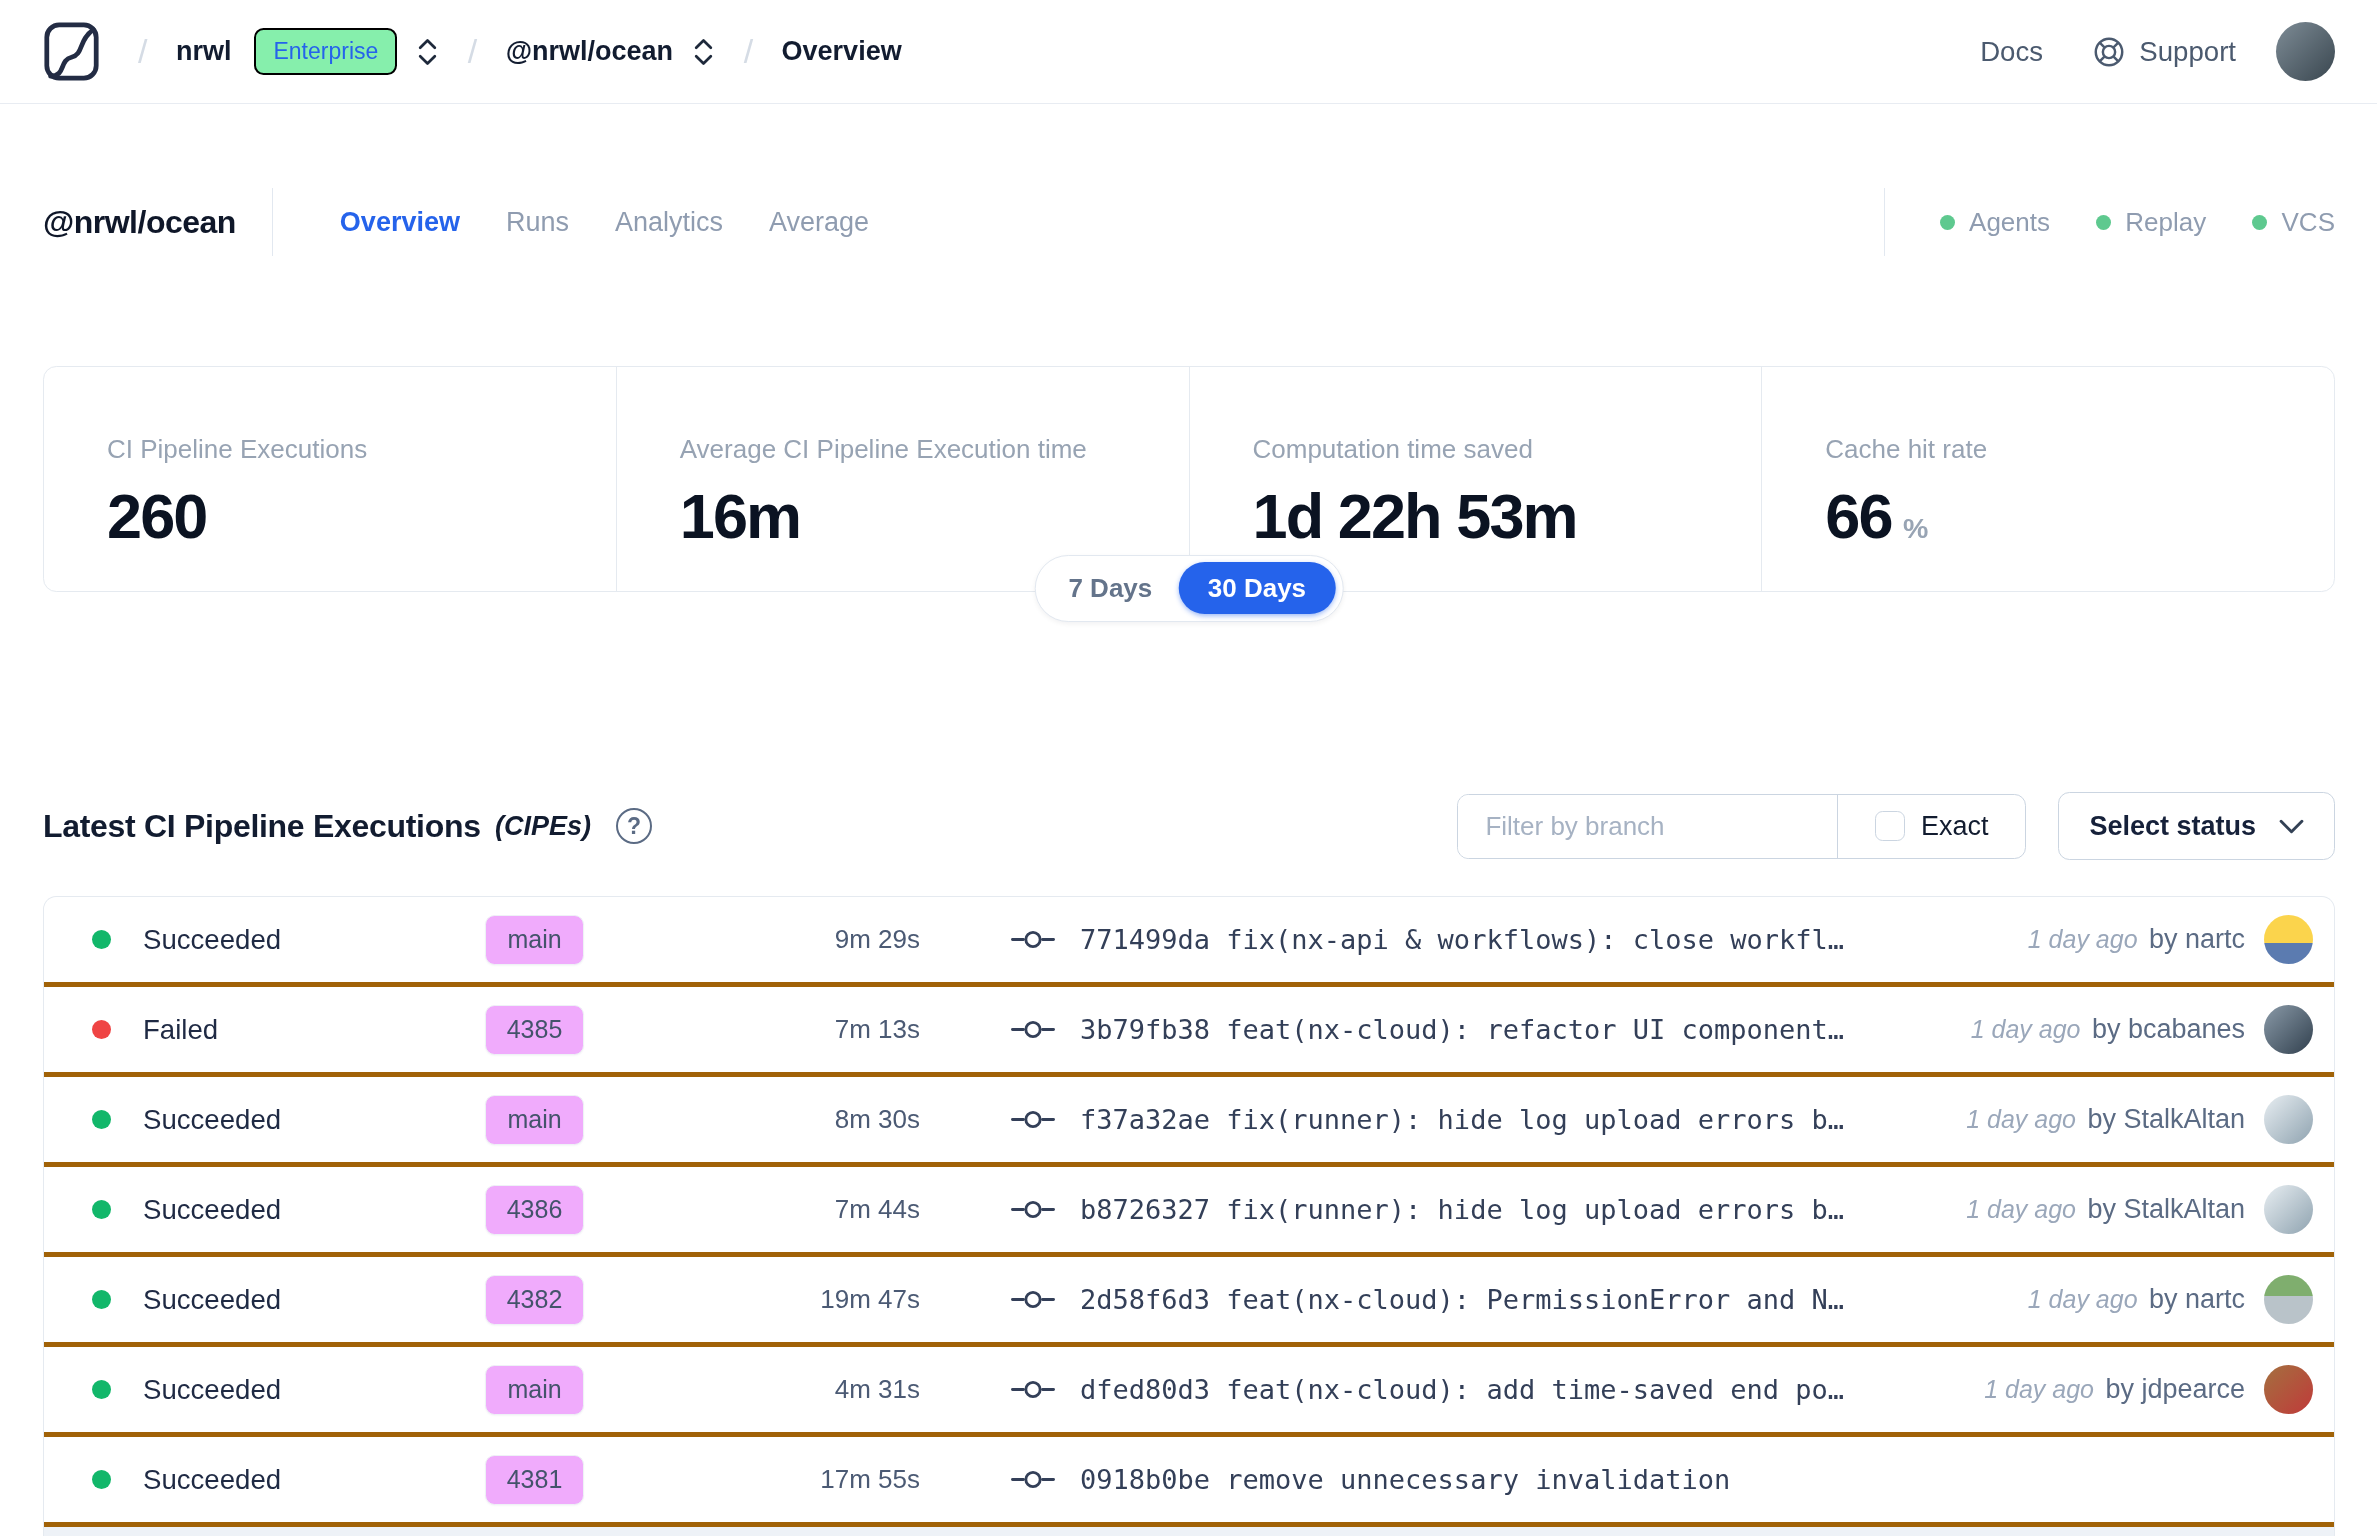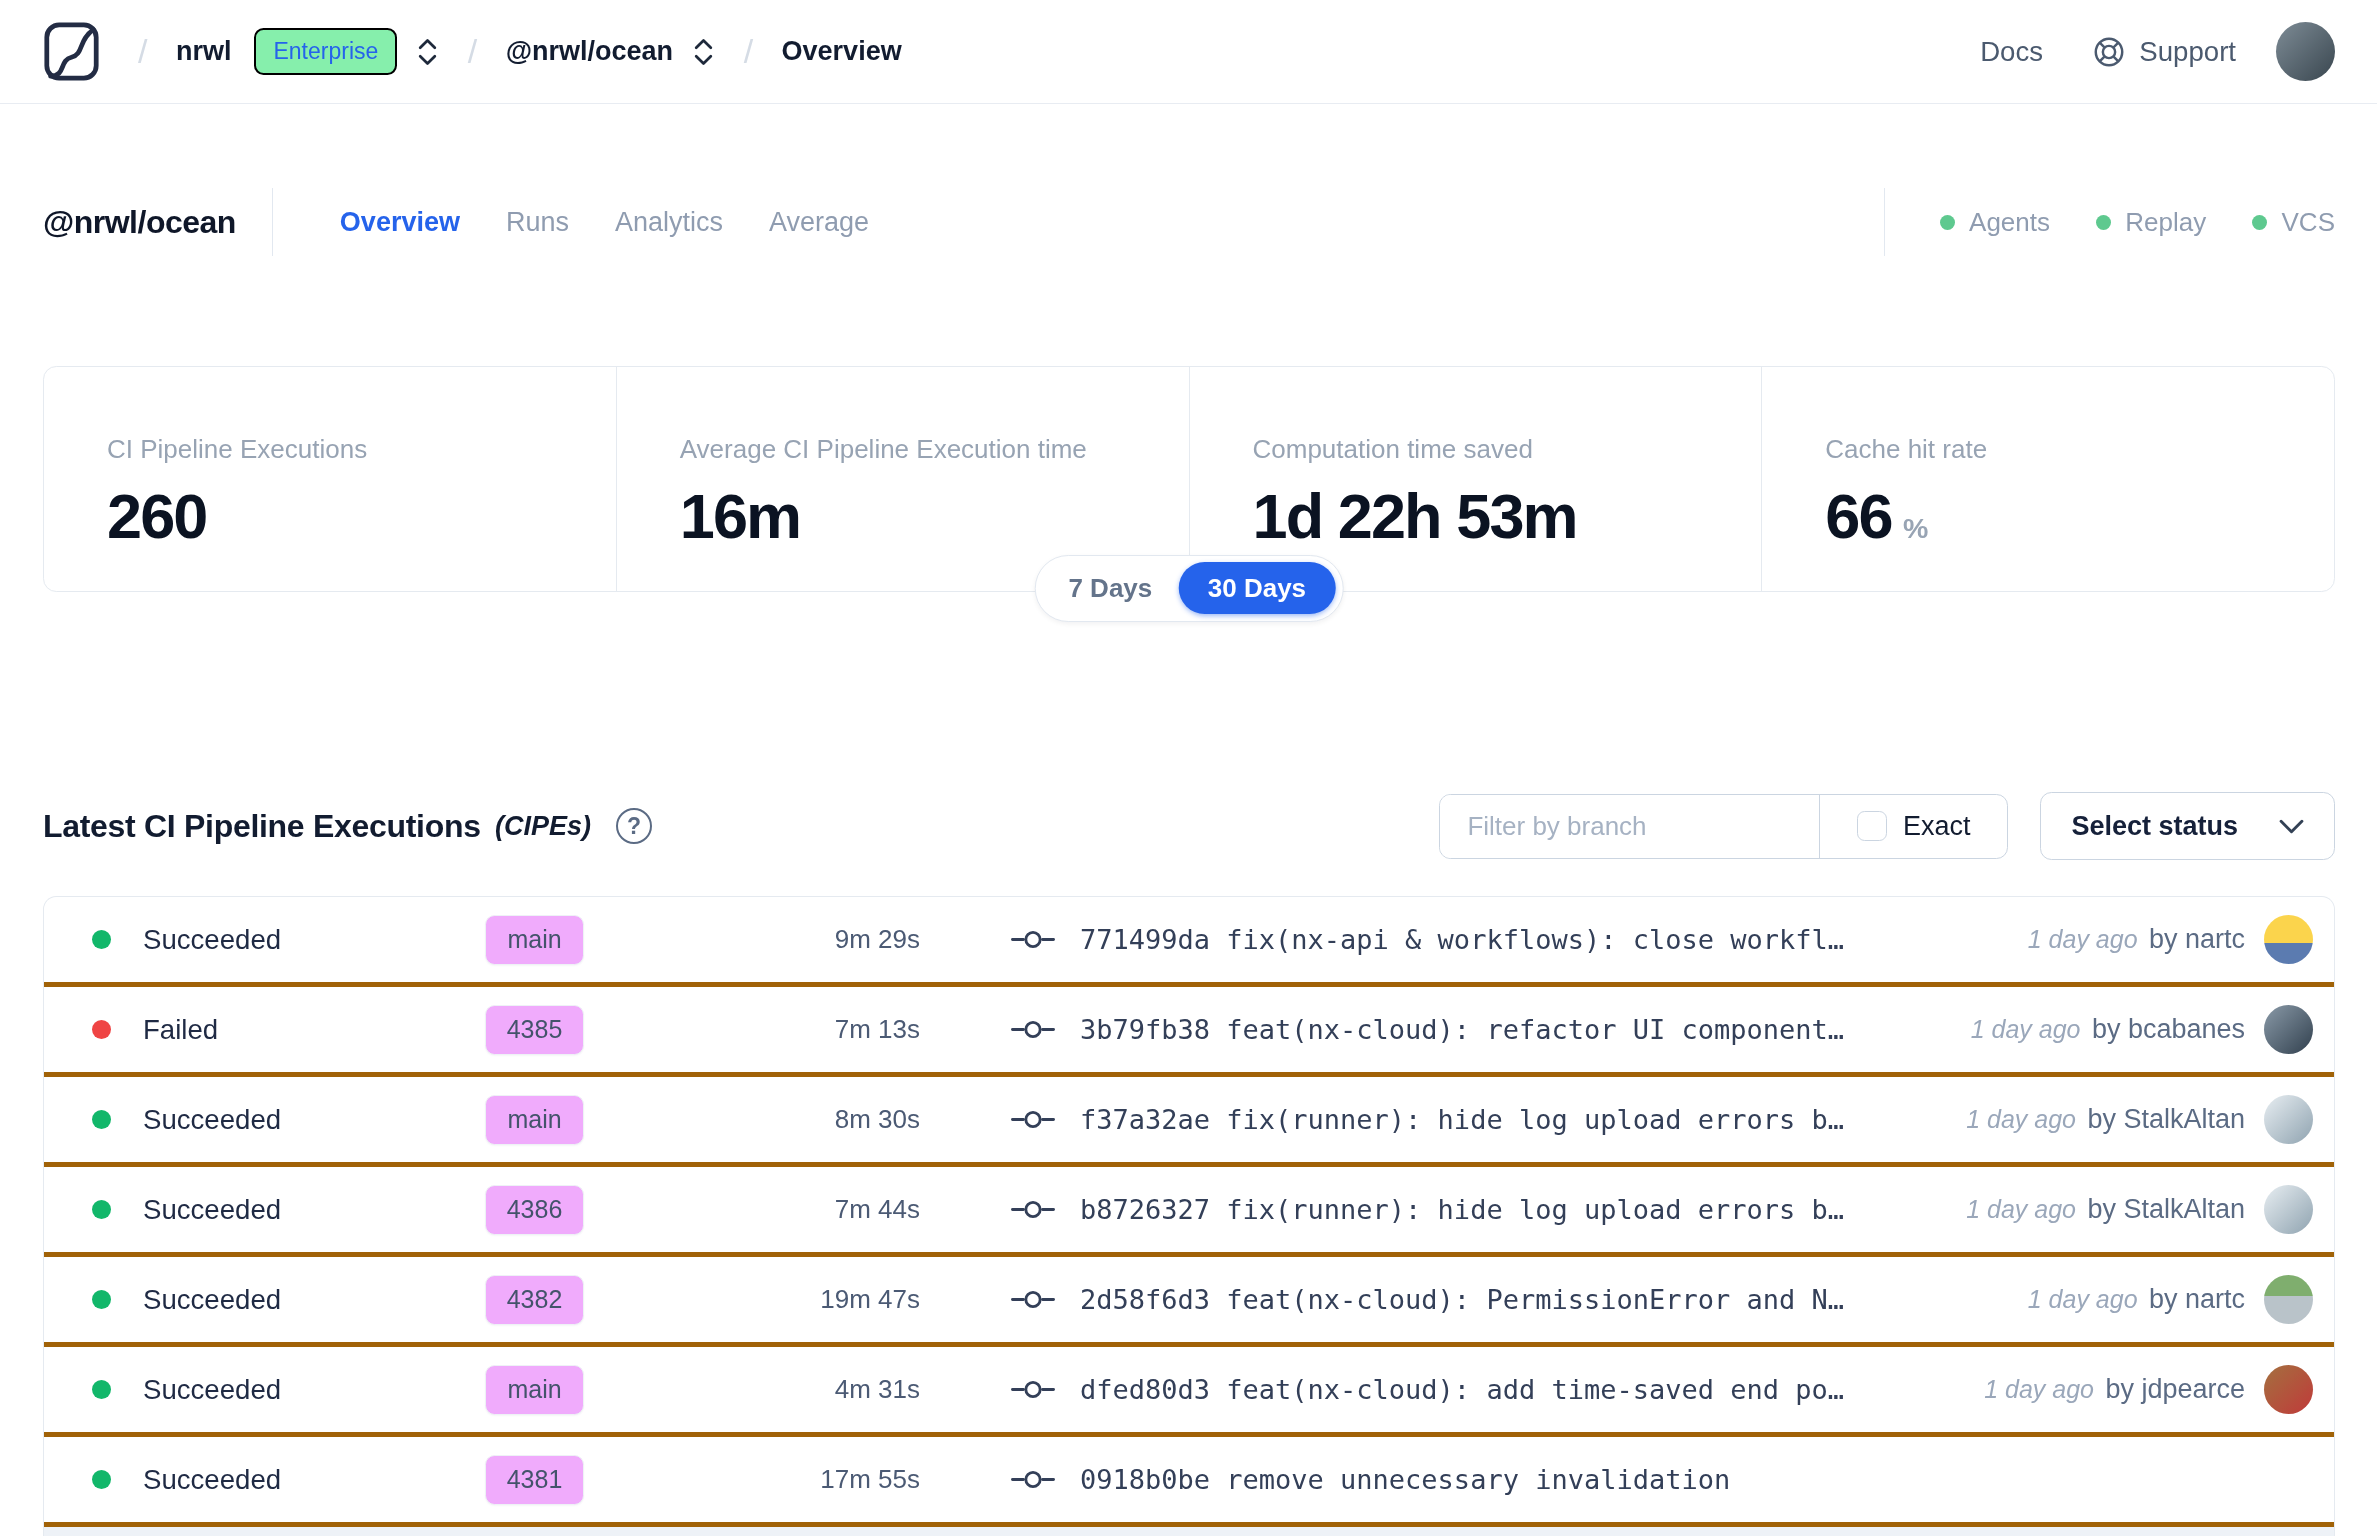--- a/index.html
+++ b/index.html
@@ -71,21 +71,21 @@
   .cipe-controls { margin-left: auto; display: flex; align-items: center; }
   .filter-group { display: flex; align-items: stretch; height: 65px; border: 1px solid #cbd5e1;
       border-radius: 11.4px; overflow: hidden; background: #fff; }
   .filter-input { width: 379px; border: none; outline: none; padding: 0 27px; font-size: 26px;
       color: #121c30; font-family: "Liberation Sans", sans-serif; }
   .filter-input::placeholder { color: #a6b2c3; }
   .exact-seg { display: flex; align-items: center; gap: 16px; padding: 0 37px; border-left: 1px solid #cbd5e1; }
   .checkbox { width: 29.5px; height: 29.5px; border: 1.9px solid #cbd5e1; border-radius: 7.6px; background: #fff; cursor: pointer; }
   .exact-label { font-size: 27px; color: #121c30; cursor: pointer; }
   .status-btn { margin-left: 32px; height: 68px; padding: 12px 30px; border: 1px solid #cbd5e1;
-      border-radius: 11.4px; background: #fff; display: flex; align-items: center; gap: 41px; cursor: pointer; }
+      border-radius: 11.4px; background: #fff; display: flex; align-items: center; gap: 23px; cursor: pointer; }
   .status-btn-label { font-size: 27px; font-weight: 600; color: #16213a; }
   .chev-down { width: 25px; height: 15px; color: #334155; }
 
   
   .cipe-table { margin: 36px 43px 0; border: 1px solid #e5eaf0; border-bottom: none;
       border-radius: 13.3px 13.3px 0 0; overflow: hidden; background: #fff; }
   .row { height: 90px; display: flex; align-items: center; padding: 0 21px 0 48px;
       border-bottom: 5px solid #a16207; cursor: pointer; }
   .cell-status { width: 371px; display: flex; align-items: center; gap: 32px; flex: none; }
   .dot { width: 19px; height: 19px; border-radius: 50%; background: #12b76a; flex: none; }

